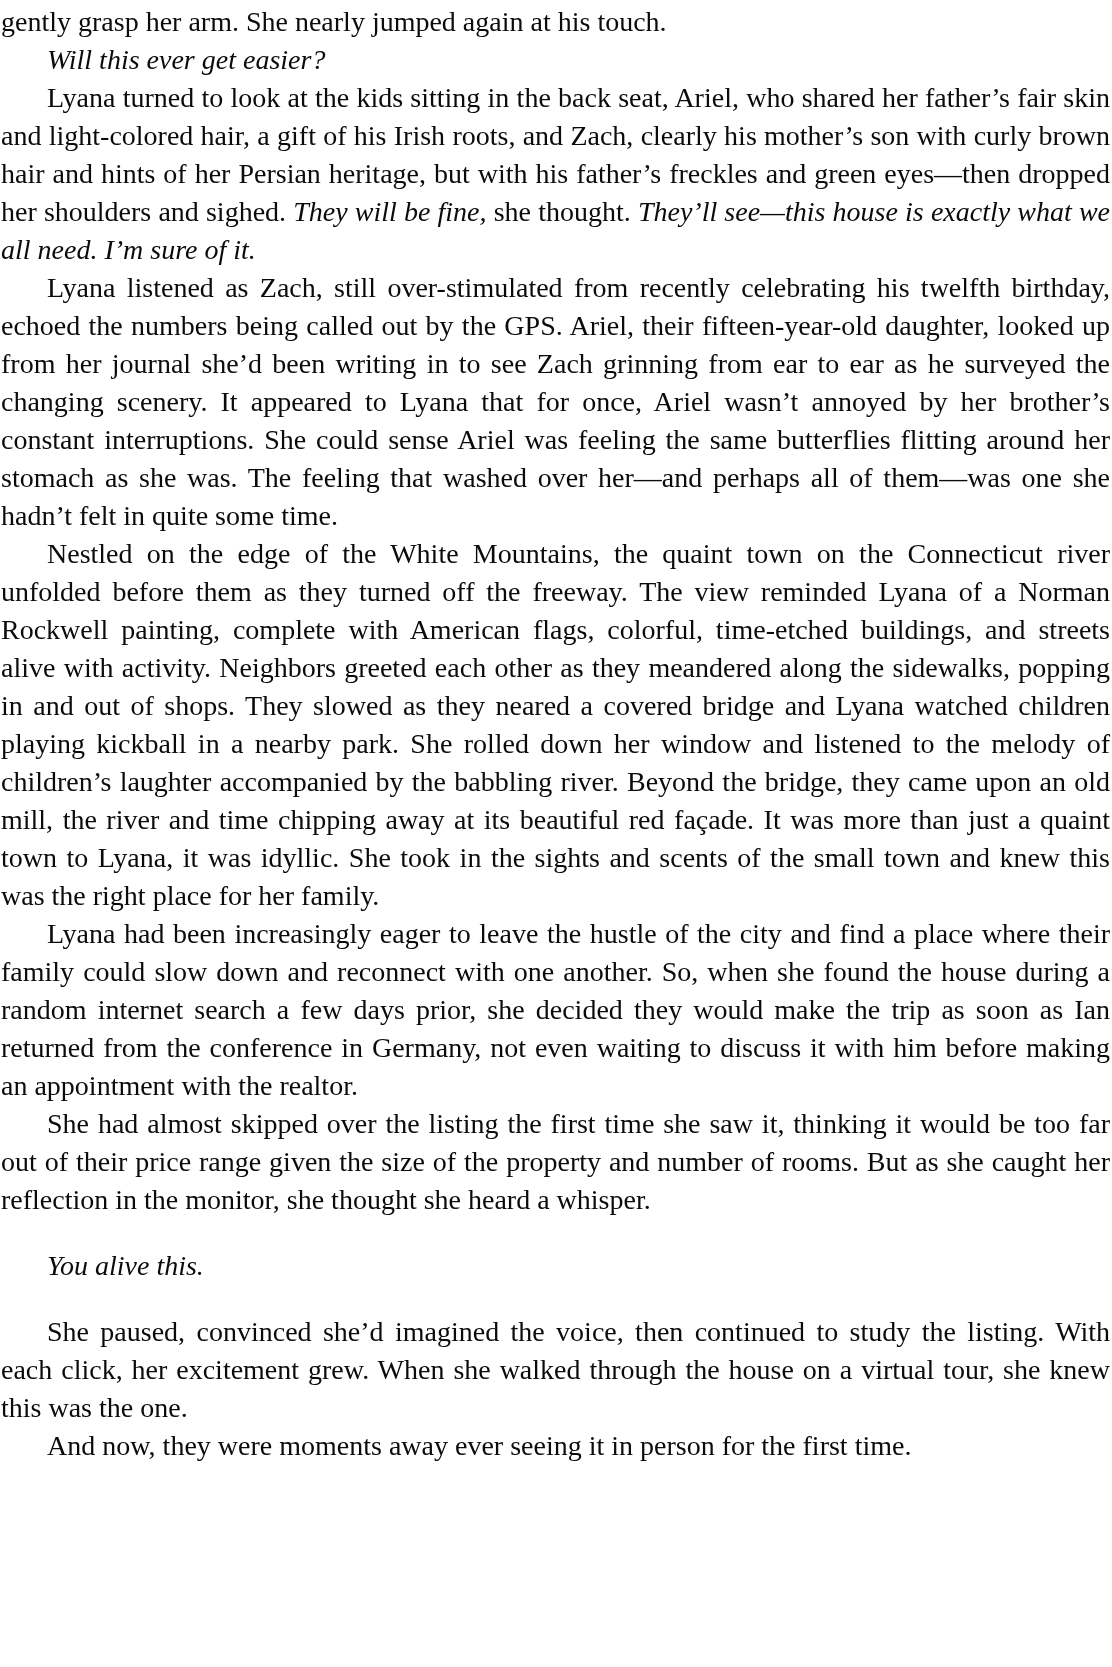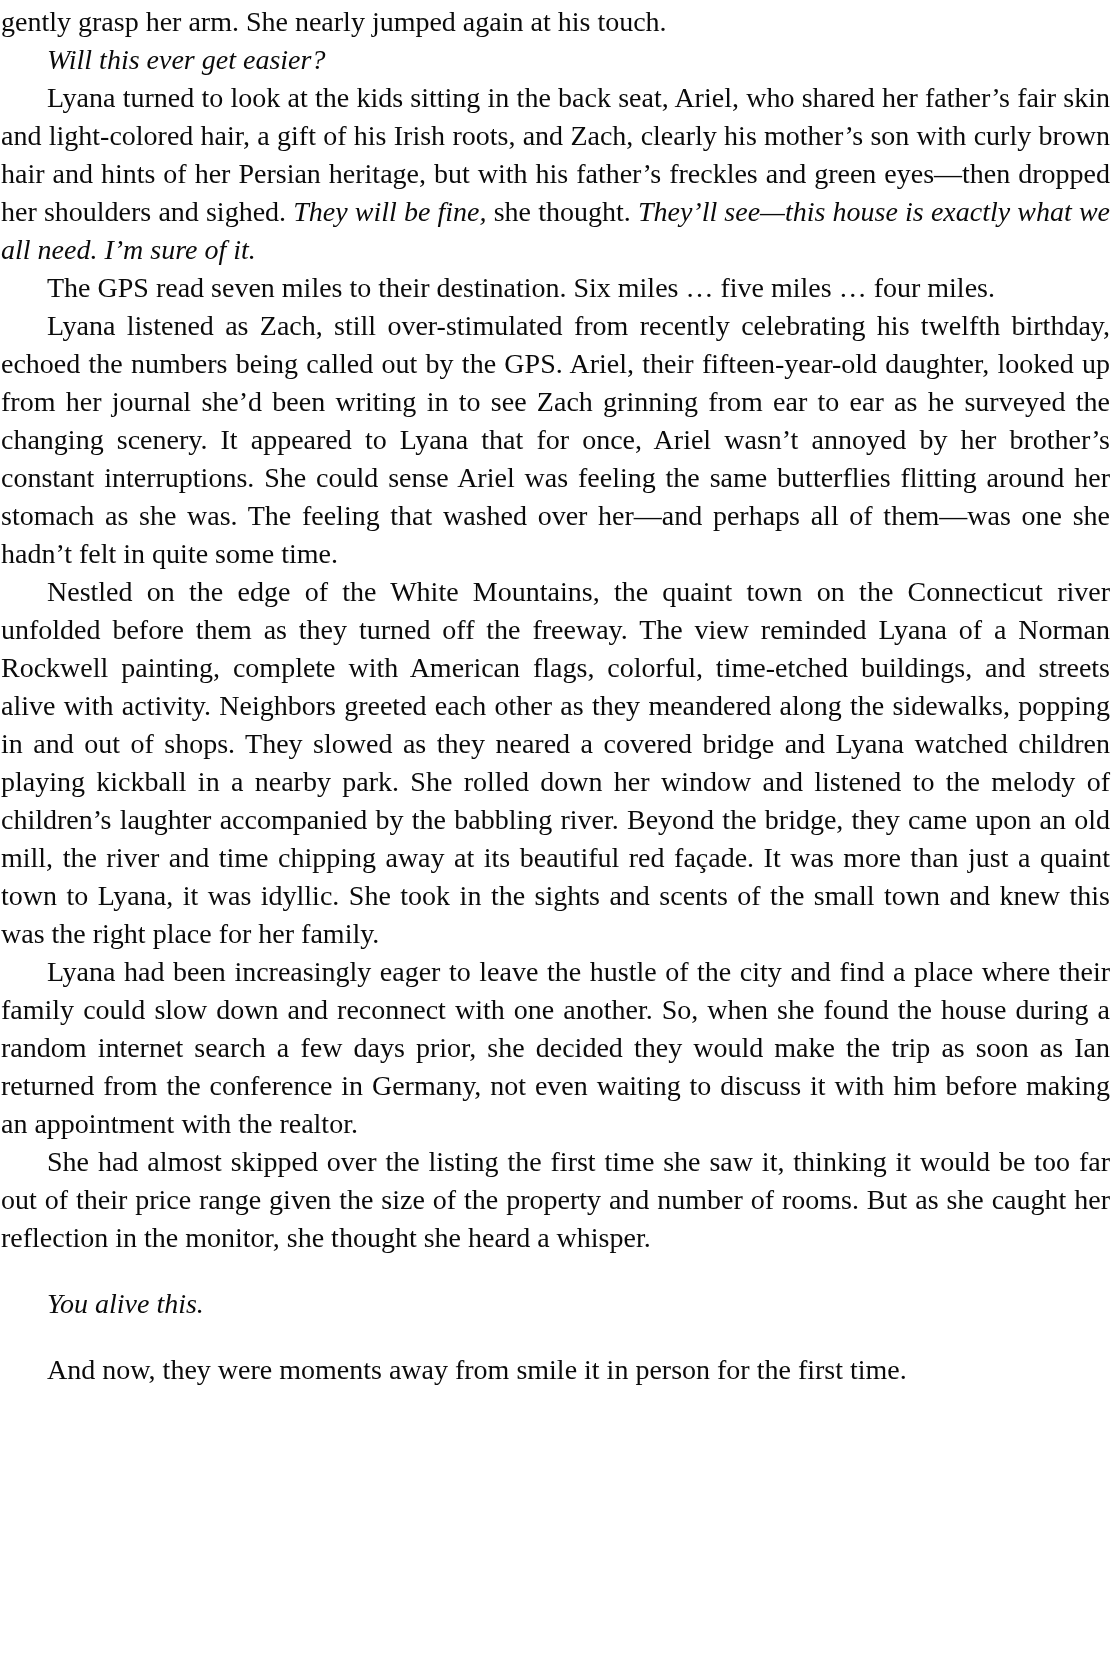--- a/index.html
+++ b/index.html
@@ -38,20 +38,20 @@
     font-style: normal;
   }
 </style>
 </head>
 <body>
 
 <div class="page" id="book-page" style="background: rgb(255, 255, 255); color: rgb(11, 11, 11);">
     <p class="para"><span class="run-normal">gently grasp her arm. She nearly jumped again at his touch.</span></p>
     <p class="para indent"><span class="run-italic">Will this ever get easier?</span></p>
     <p class="para indent"><span class="run-normal">Lyana turned to look at the kids sitting in the back seat, Ariel, who shared her father’s fair skin and light-colored hair, a gift of his Irish roots, and Zach, clearly his mother’s son with curly brown hair and hints of her Persian heritage, but with his father’s freckles and green eyes—then dropped her shoulders and sighed. </span><span class="run-italic">They will be fine,</span><span class="run-normal"> she thought. </span><span class="run-italic">They’ll see—this house is exactly what we all need. I’m sure of it.</span></p>
-    <p class="para indent"><span class="run-normal">The GPS read seven miles to their destination. Six miles … five miles … four miles.</span></p>
     <p class="para indent"><span class="run-normal">Lyana listened as Zach, still over-stimulated from recently celebrating his twelfth birthday, echoed the numbers being called out by the GPS. Ariel, their fifteen-year-old daughter, looked up from her journal she’d been writing in to see Zach grinning from ear to ear as he surveyed the changing scenery. It appeared to Lyana that for once, Ariel wasn’t annoyed by her brother’s constant interruptions. She could sense Ariel was feeling the same butterflies flitting around her stomach as she was. The feeling that washed over her—and perhaps all of them—was one she hadn’t felt in quite some time.</span></p>
     <p class="para indent"><span class="run-normal">Nestled on the edge of the White Mountains, the quaint town on the Connecticut river unfolded before them as they turned off the freeway. The view reminded Lyana of a Norman Rockwell painting, complete with American flags, colorful, time-etched buildings, and streets alive with activity. Neighbors greeted each other as they meandered along the sidewalks, popping in and out of shops. They slowed as they neared a covered bridge and Lyana watched children playing kickball in a nearby park. She rolled down her window and listened to the melody of children’s laughter accompanied by the babbling river. Beyond the bridge, they came upon an old mill, the river and time chipping away at its beautiful red façade. It was more than just a quaint town to Lyana, it was idyllic. She took in the sights and scents of the small town and knew this was the right place for her family.</span></p>
     <p class="para indent"><span class="run-normal">Lyana had been increasingly eager to leave the hustle of the city and find a place where their family could slow down and reconnect with one another. So, when she found the house during a random internet search a few days prior, she decided they would make the trip as soon as Ian returned from the conference in Germany, not even waiting to discuss it with him before making an appointment with the realtor.</span></p>
     <p class="para indent"><span class="run-normal">She had almost skipped over the listing the first time she saw it, thinking it would be too far out of their price range given the size of the property and number of rooms. But as she caught her reflection in the monitor, she thought she heard a whisper.</span></p>
     <p class="para indent spaced"><span class="run-italic">You alive this.</span></p>
-    <p class="para indent"><span class="run-normal">And now, they were moments away from smile it in person for the first time.</span></p>
+    <p class="para indent"><span class="run-normal">She paused, convinced she’d imagined the voice, then continued to study the listing. With each click, her excitement grew. When she walked through the house on a virtual tour, she knew this was the one.</span></p>
+    <p class="para indent"><span class="run-normal">And now, they were moments away ever seeing it in person for the first time.</span></p>
   </div>
 
 </body></html>

